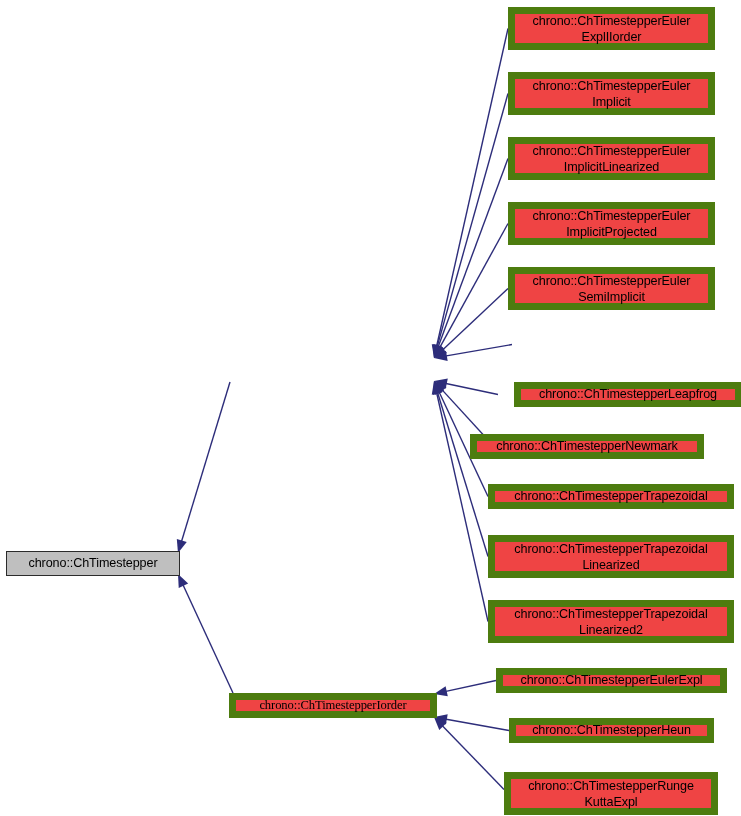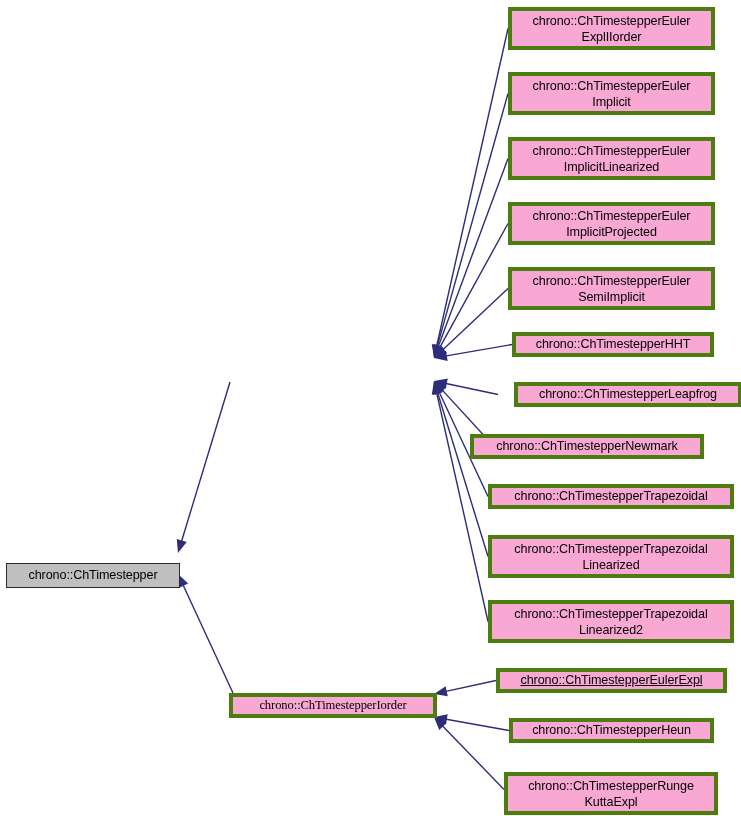--- a/index.html
+++ b/index.html
@@ -22,38 +22,37 @@
     position: absolute;
     left: 0;
     top: 0;
     width: 741px;
     height: 816px;
     pointer-events: none;
   }
   .node {
     position: absolute;
     box-sizing: border-box;
-    border: 4px solid #4d7c0f;
-    background: #f9a8d4;
+    border: 7px solid #4d7c0f;
+    background: #ef4444;
     color: #000000;
     font-size: 12.6px;
     line-height: 15px;
     text-align: center;
     display: flex;
     align-items: center;
     justify-content: center;
     white-space: pre-line;
     letter-spacing: -0.1px;
     z-index: 5;
     cursor: default;
   }
   .node.root {
     background: #bfbfbf;
     border: 1px solid #2b2b2b;
-    margin-top: 12px;
   }
   .node.two-line {
     line-height: 16px;
   }
 </style>
 </head>
 <body>
 
 <div id="diagram">
   <svg id="edges" viewBox="0 0 741 816" width="741" height="816" xmlns="http://www.w3.org/2000/svg">
@@ -127,25 +126,24 @@
     <div class="node two-line" style="left: 508px; top: 7px; width: 207px; height: 43px;">chrono::ChTimestepperEuler
 ExplIIorder</div>
     <div class="node two-line" style="left: 508px; top: 72px; width: 207px; height: 43px;">chrono::ChTimestepperEuler
 Implicit</div>
     <div class="node two-line" style="left: 508px; top: 137px; width: 207px; height: 43px;">chrono::ChTimestepperEuler
 ImplicitLinearized</div>
     <div class="node two-line" style="left: 508px; top: 202px; width: 207px; height: 43px;">chrono::ChTimestepperEuler
 ImplicitProjected</div>
     <div class="node two-line" style="left: 508px; top: 267px; width: 207px; height: 43px;">chrono::ChTimestepperEuler
 SemiImplicit</div>
-    <div class="node" style="left: 512px; top: 332px; width: 202px; height: 25px;">chrono::ChTimestepperHHT</div>
     <div class="node" style="left: 514px; top: 382px; width: 228px; height: 25px;">chrono::ChTimestepperLeapfrog</div>
     <div class="node" style="left: 470px; top: 434px; width: 234px; height: 25px;">chrono::ChTimestepperNewmark</div>
     <div class="node" style="left: 488px; top: 484px; width: 246px; height: 25px;">chrono::ChTimestepperTrapezoidal</div>
     <div class="node two-line" style="left: 488px; top: 535px; width: 246px; height: 43px;">chrono::ChTimestepperTrapezoidal
 Linearized</div>
     <div class="node two-line" style="left: 488px; top: 600px; width: 246px; height: 43px;">chrono::ChTimestepperTrapezoidal
 Linearized2</div>
-    <div class="node" style="left: 496px; top: 668px; width: 231px; height: 25px; text-decoration: underline;">chrono::ChTimestepperEulerExpl</div>
+    <div class="node" style="left: 496px; top: 668px; width: 231px; height: 25px;">chrono::ChTimestepperEulerExpl</div>
     <div class="node" style="left: 509px; top: 718px; width: 205px; height: 25px;">chrono::ChTimestepperHeun</div>
     <div class="node two-line" style="left: 504px; top: 772px; width: 214px; height: 43px;">chrono::ChTimestepperRunge
 KuttaExpl</div>
   </div>
 
 </body></html>

